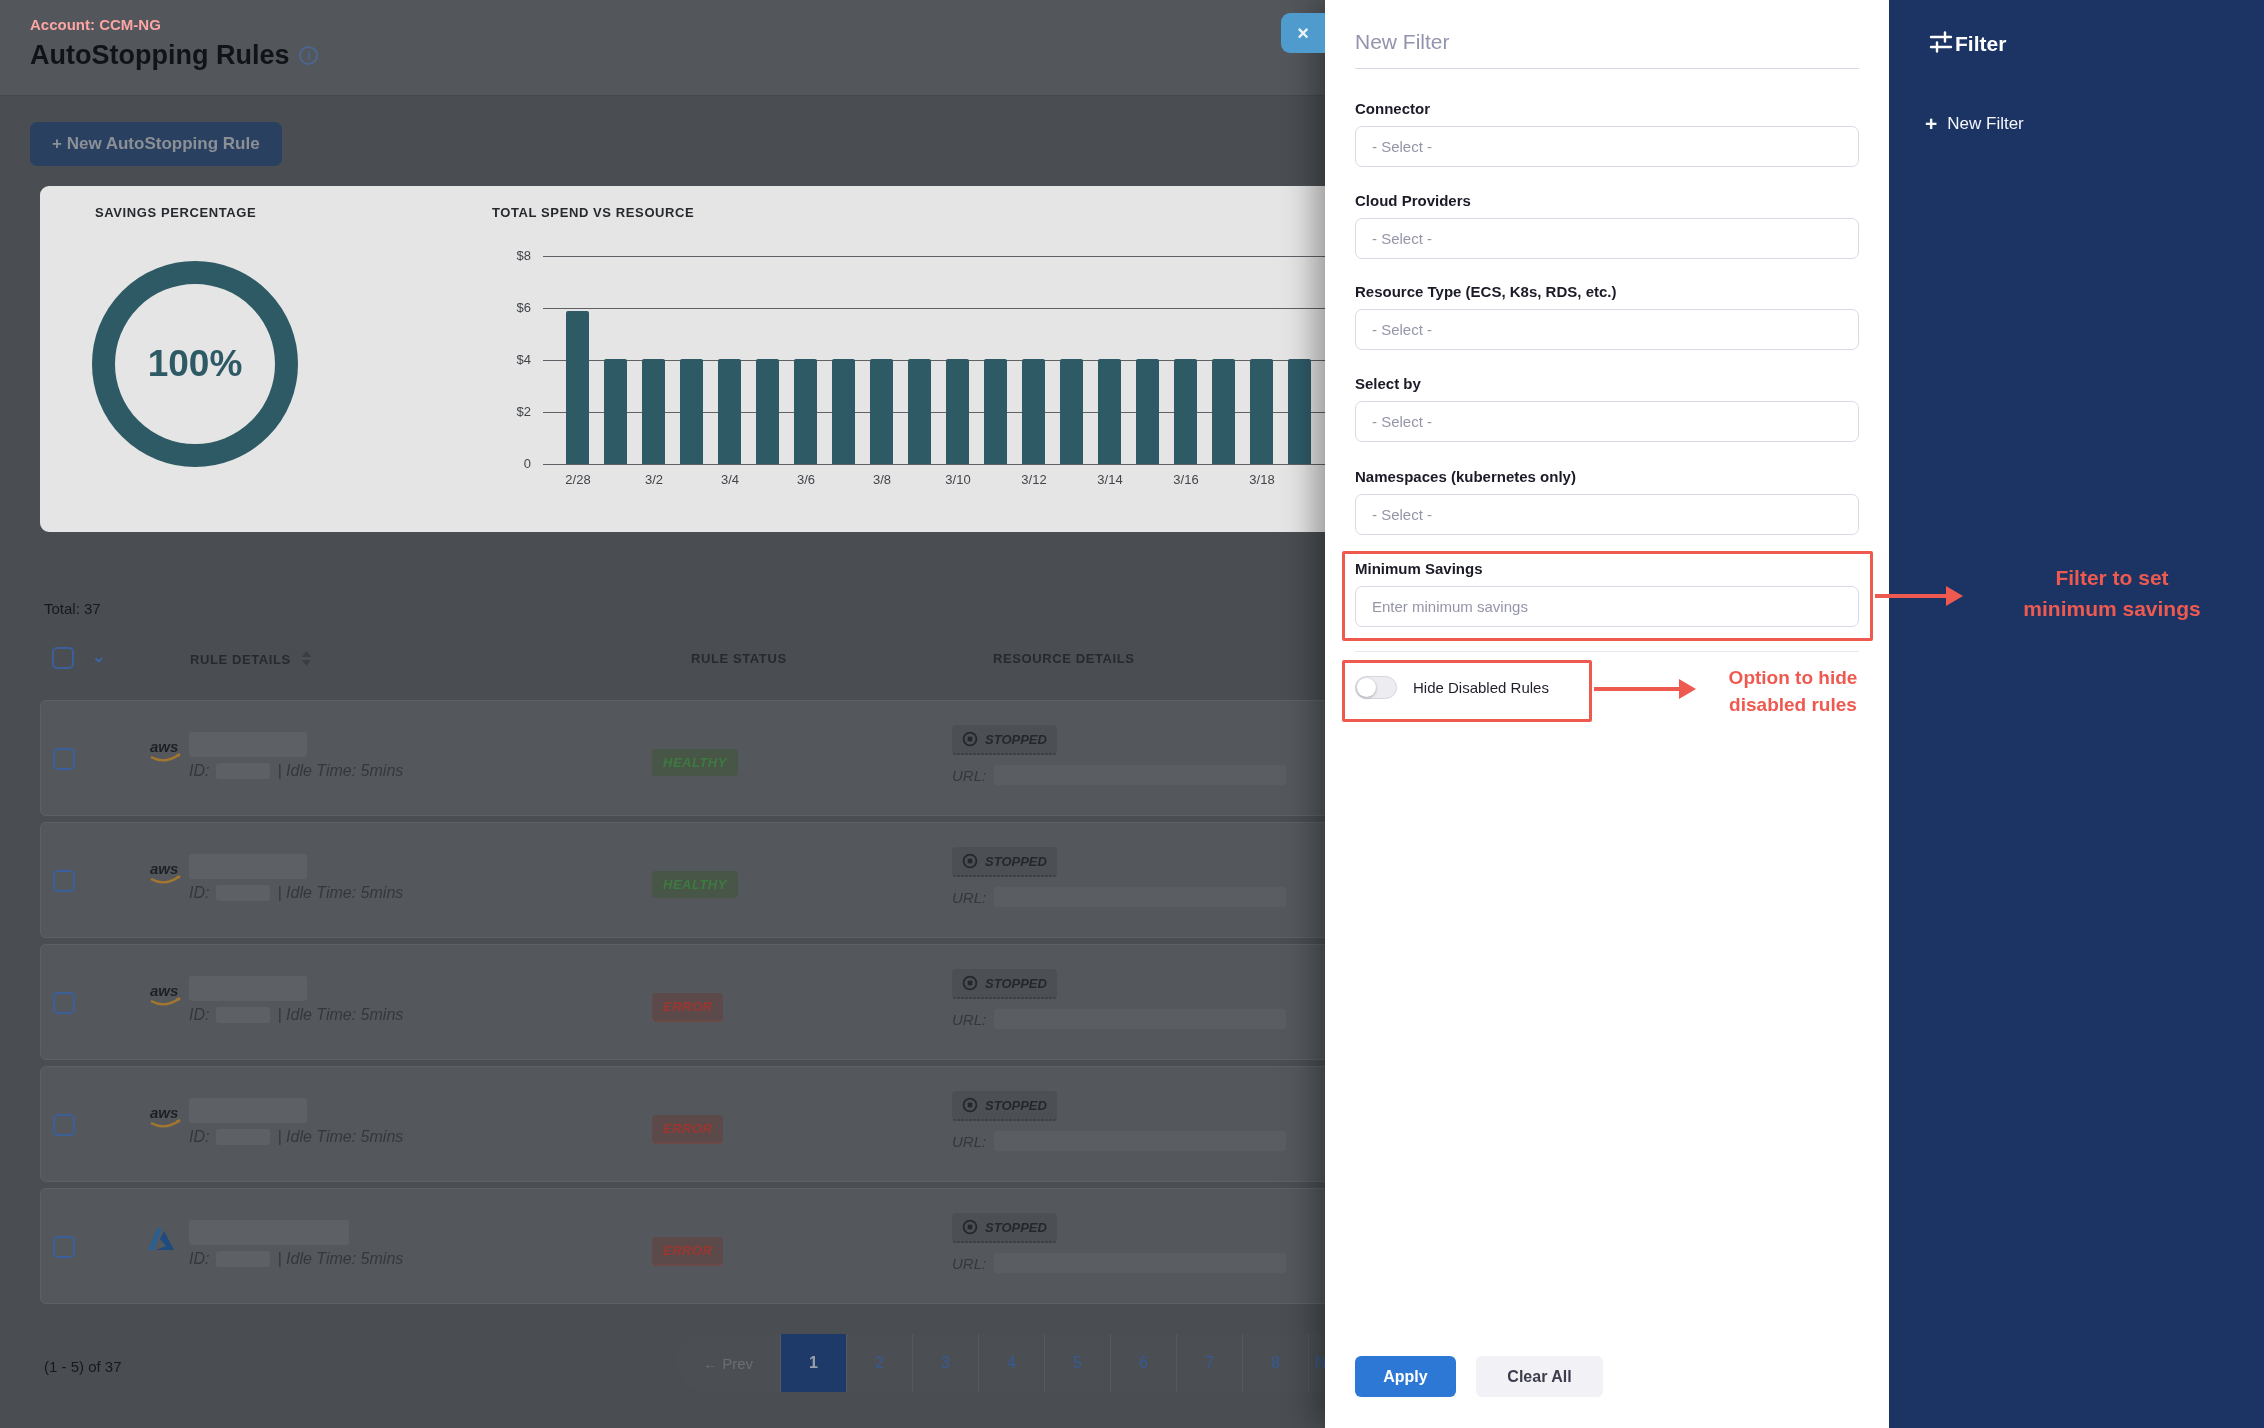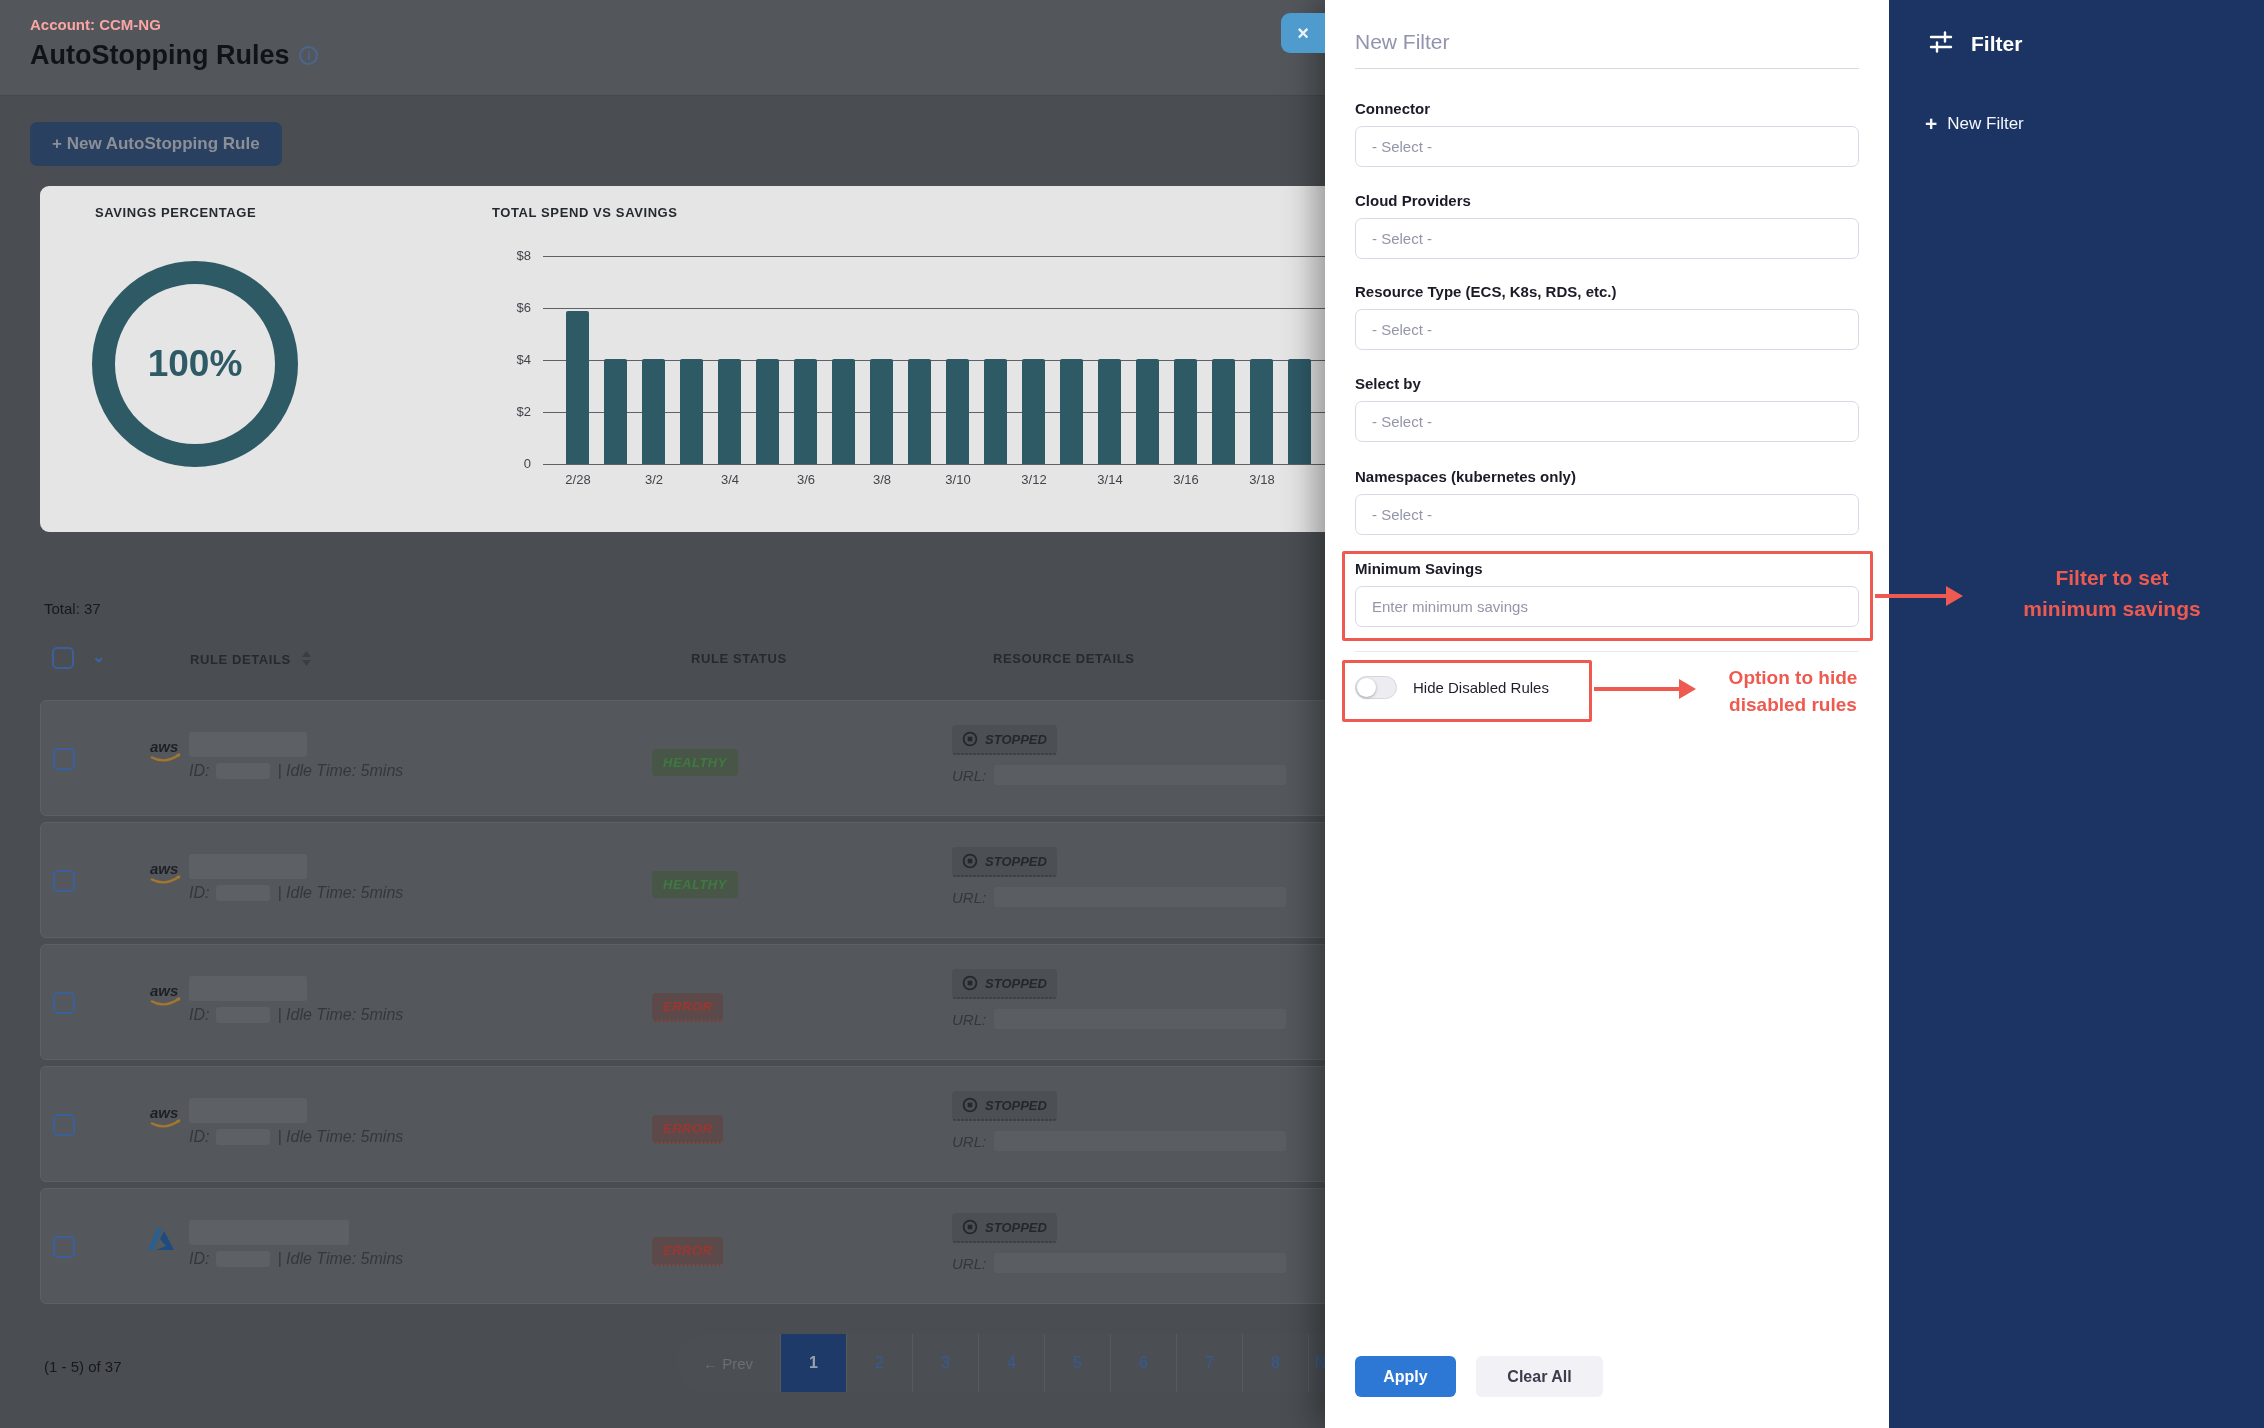--- a/index.html
+++ b/index.html
@@ -78,21 +78,21 @@
   .switch{width:42px;height:23px;border-radius:12px;background:#ececf1;border:1px solid #d5d6e0;position:relative;}
   .knob{position:absolute;left:1px;top:1px;width:19px;height:19px;border-radius:50%;background:#fff;box-shadow:0 1px 3px rgba(0,0,0,.3);}
   .toggle-label{font-size:15px;color:#1f1f2c;}
   .apply-btn{position:absolute;left:30px;top:1356px;width:101px;height:41px;background:#2e78d5;border:none;border-radius:6px;
     color:#fff;font-size:16px;font-weight:bold;}
   .clear-btn{position:absolute;left:151px;top:1356px;width:127px;height:41px;background:#f1f1f6;border:none;border-radius:6px;
     color:#3c3c4c;font-size:16px;font-weight:bold;}
 
   
   .navy{position:absolute;left:1889px;top:0;width:375px;height:1428px;background:#1b3464;}
-  .navy-title-row{position:absolute;left:38px;top:28px;display:flex;align-items:center;gap:16px;}
+  .navy-title-row{position:absolute;left:38px;top:28px;display:flex;align-items:center;}
   .navy-title{font-size:21px;font-weight:bold;color:#ffffff;}
   .navy-new{position:absolute;left:36px;top:112px;font-size:17px;color:#f4f6fa;display:flex;align-items:center;gap:10px;}
   .navy-new .plus{font-size:21px;font-weight:bold;}
 
   
   .ann-box{position:absolute;border:3px solid #ee5a50;border-radius:2px;z-index:8;}
   .ann-line{position:absolute;height:4px;background:#ee5a50;z-index:8;}
   .ann-head{position:absolute;width:0;height:0;border-top:10px solid transparent;border-bottom:10px solid transparent;
     border-left:17px solid #ee5a50;z-index:8;}
   .ann-text{position:absolute;z-index:9;text-align:center;font-weight:bold;color:#ee5a50;}
@@ -112,21 +112,21 @@
     </div>
   </div>
 
   <button class="new-rule-btn">+ New AutoStopping Rule</button>
 
   <div class="chart-card">
     <span class="card-title" style="left:50px;top:14px;">SAVINGS PERCENTAGE</span>
     <div class="donut">
       <span class="donut-label">100%</span>
     </div>
-    <span class="card-title" style="left:447px;top:14px;">TOTAL SPEND VS SAVINGS</span>
+    <span class="card-title" style="left:447px;top:14px;">TOTAL SPEND VS RESOURCE</span>
     <div class="plot" id="plot">
         <div class="gridline" style="top: 0px;"></div>
         <div class="ytick" style="left: -56px; top: -8px;">$8</div>
         <div class="gridline" style="top: 52px;"></div>
         <div class="ytick" style="left: -56px; top: 44px;">$6</div>
         <div class="gridline" style="top: 104px;"></div>
         <div class="ytick" style="left: -56px; top: 96px;">$4</div>
         <div class="gridline" style="top: 156px;"></div>
         <div class="ytick" style="left: -56px; top: 148px;">$2</div>
         <div class="gridline" style="top: 208px;"></div>

